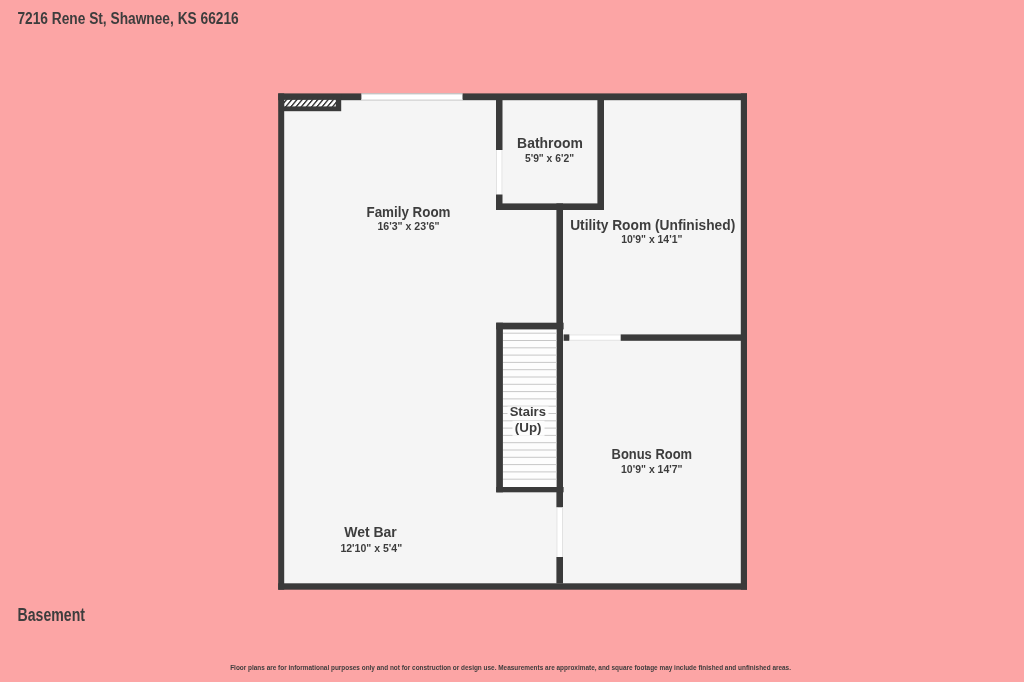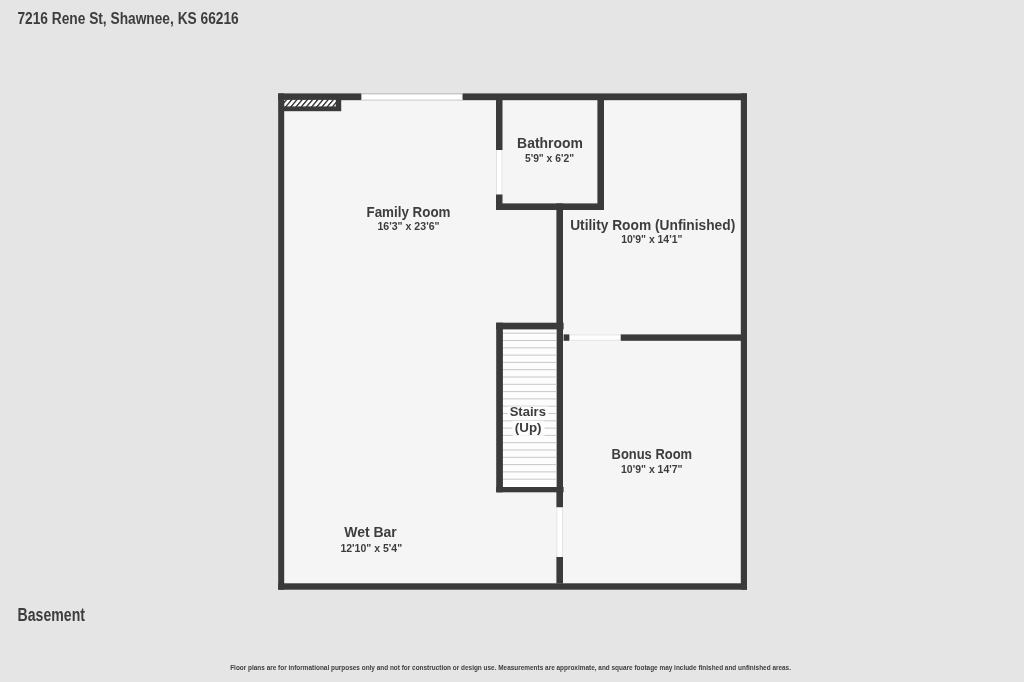--- a/index.html
+++ b/index.html
@@ -1,16 +1,16 @@
 <!DOCTYPE html>
 <html><head>
 <meta charset="utf-8">
 <style>
   html,body{margin:0;padding:0;background:#ffffff;}
-  #page{position:relative;width:1024px;height:682px;background:#e5e5e5;overflow:hidden;
+  #page{position:relative;width:1024px;height:682px;background:#fca5a5;overflow:hidden;
         font-family:"Liberation Sans", sans-serif;}
   svg{position:absolute;left:0;top:0;}
   text{font-family:"Liberation Sans", sans-serif;fill:#3d3d3d;font-weight:bold;}
 </style>
 </head>
 <body>
 <div id="page">
 <svg width="1024" height="682" viewBox="0 0 1024 682">
   <defs>
     <pattern id="hatch" width="5.2" height="6.5" patternUnits="userSpaceOnUse" patternTransform="skewX(-40)">

